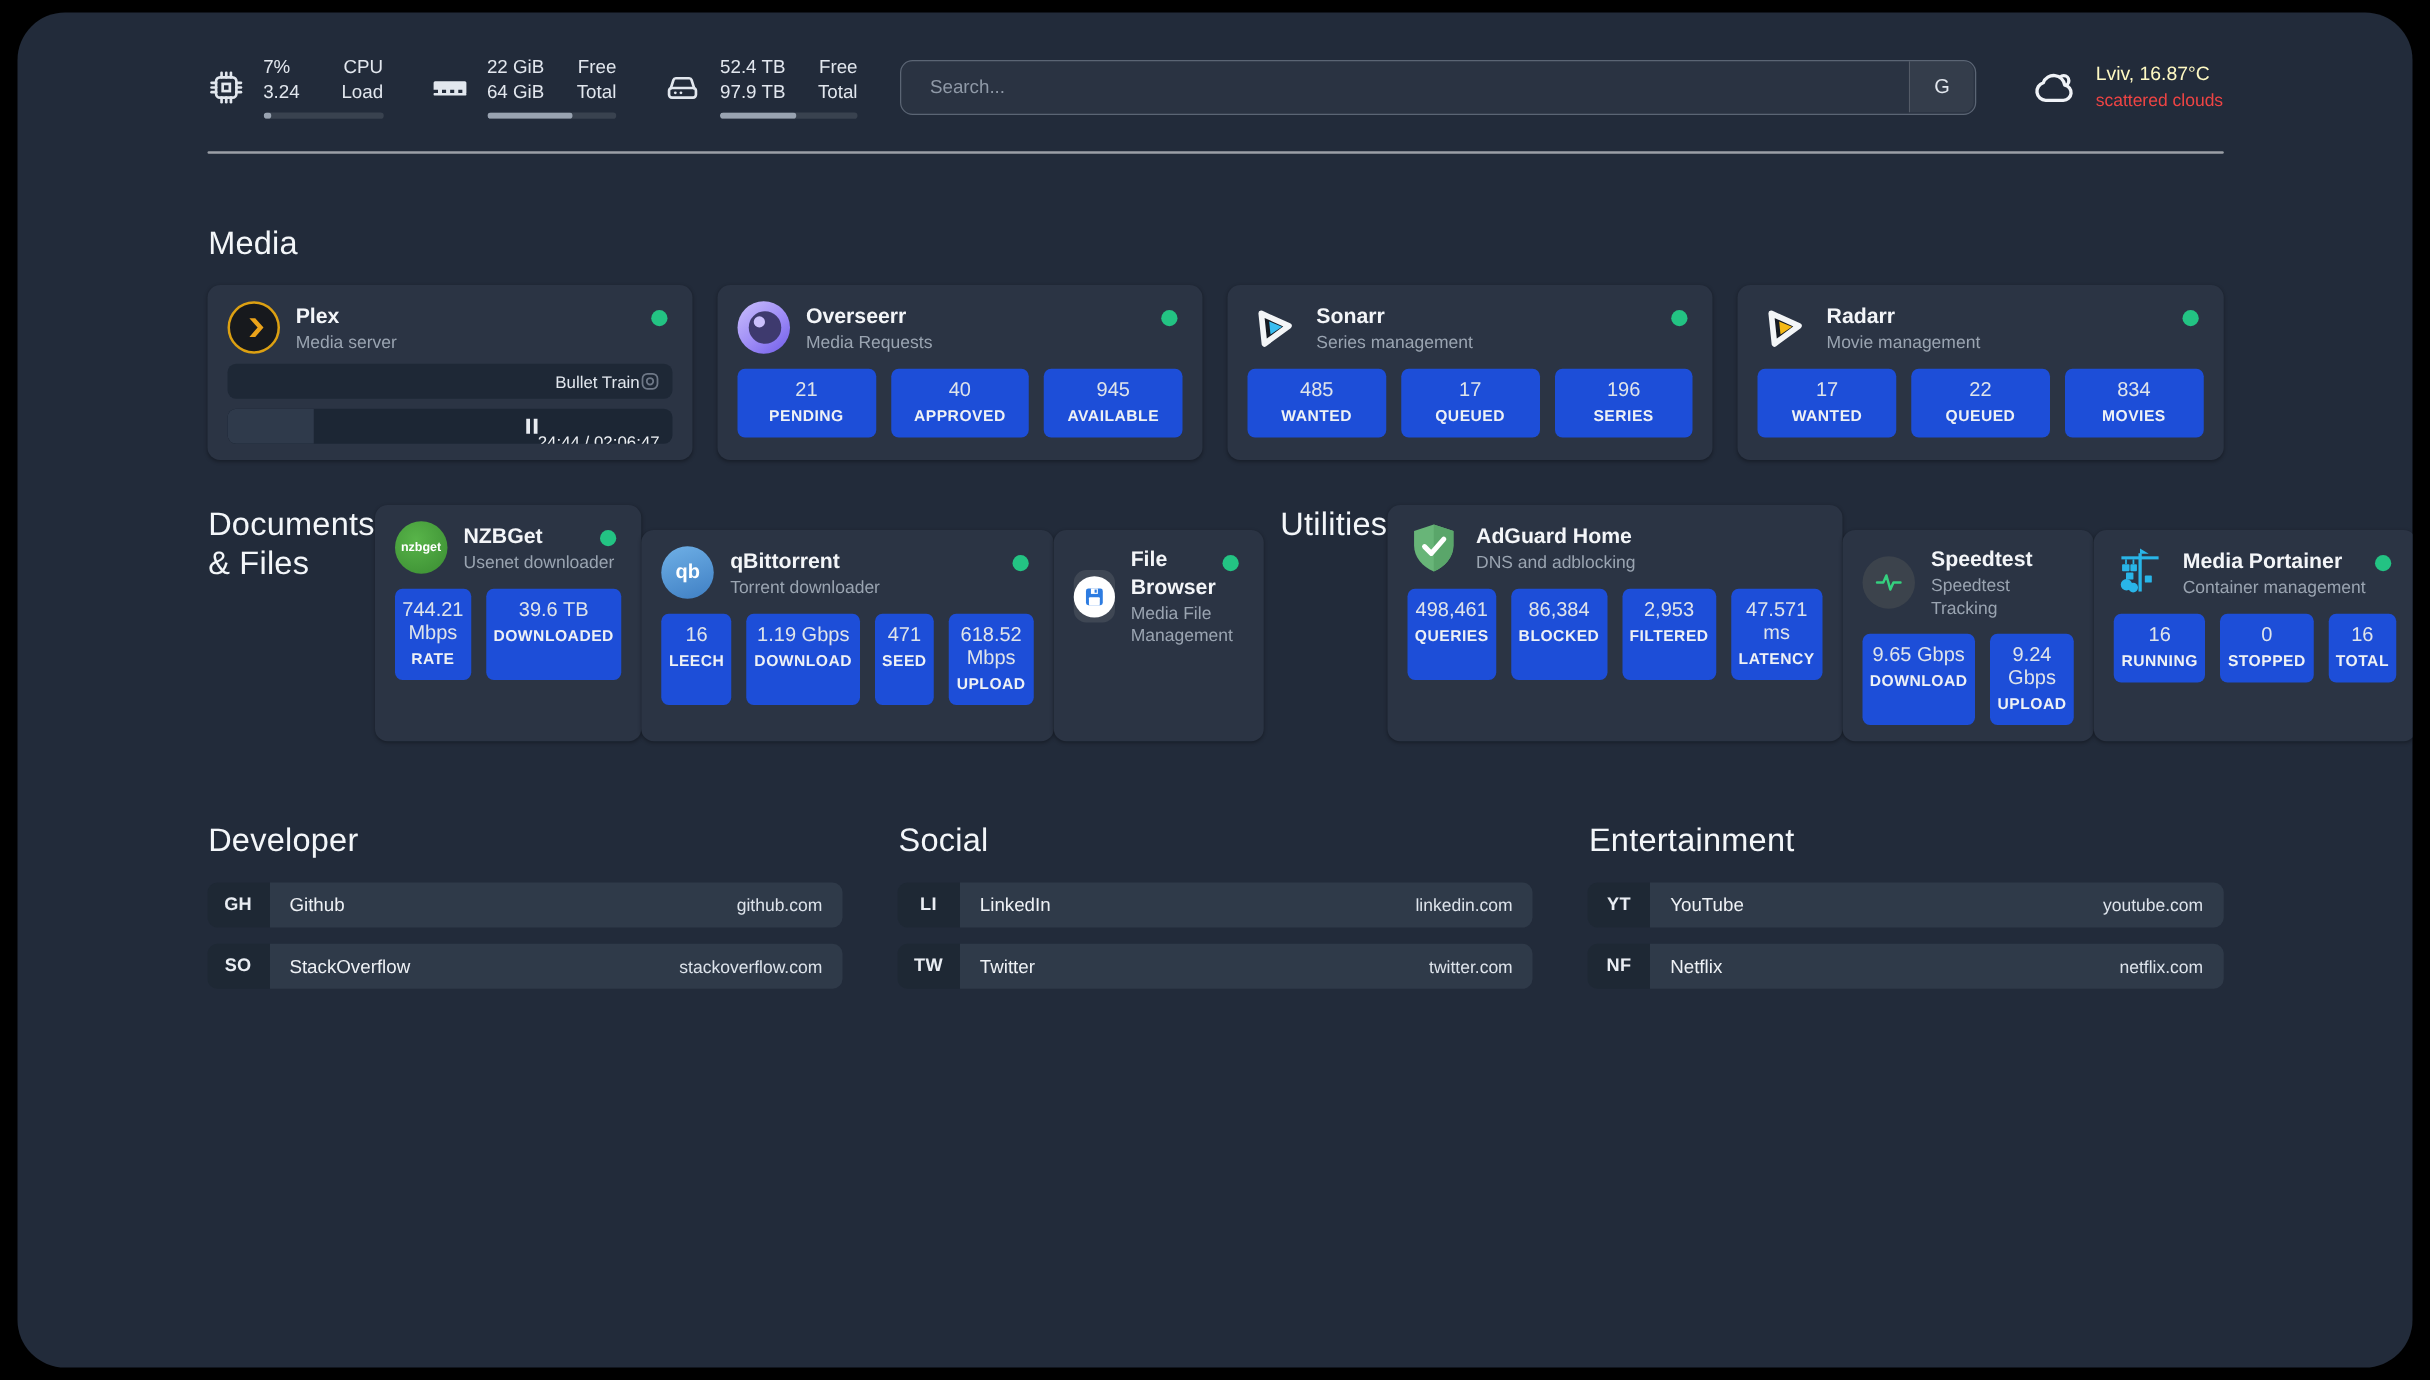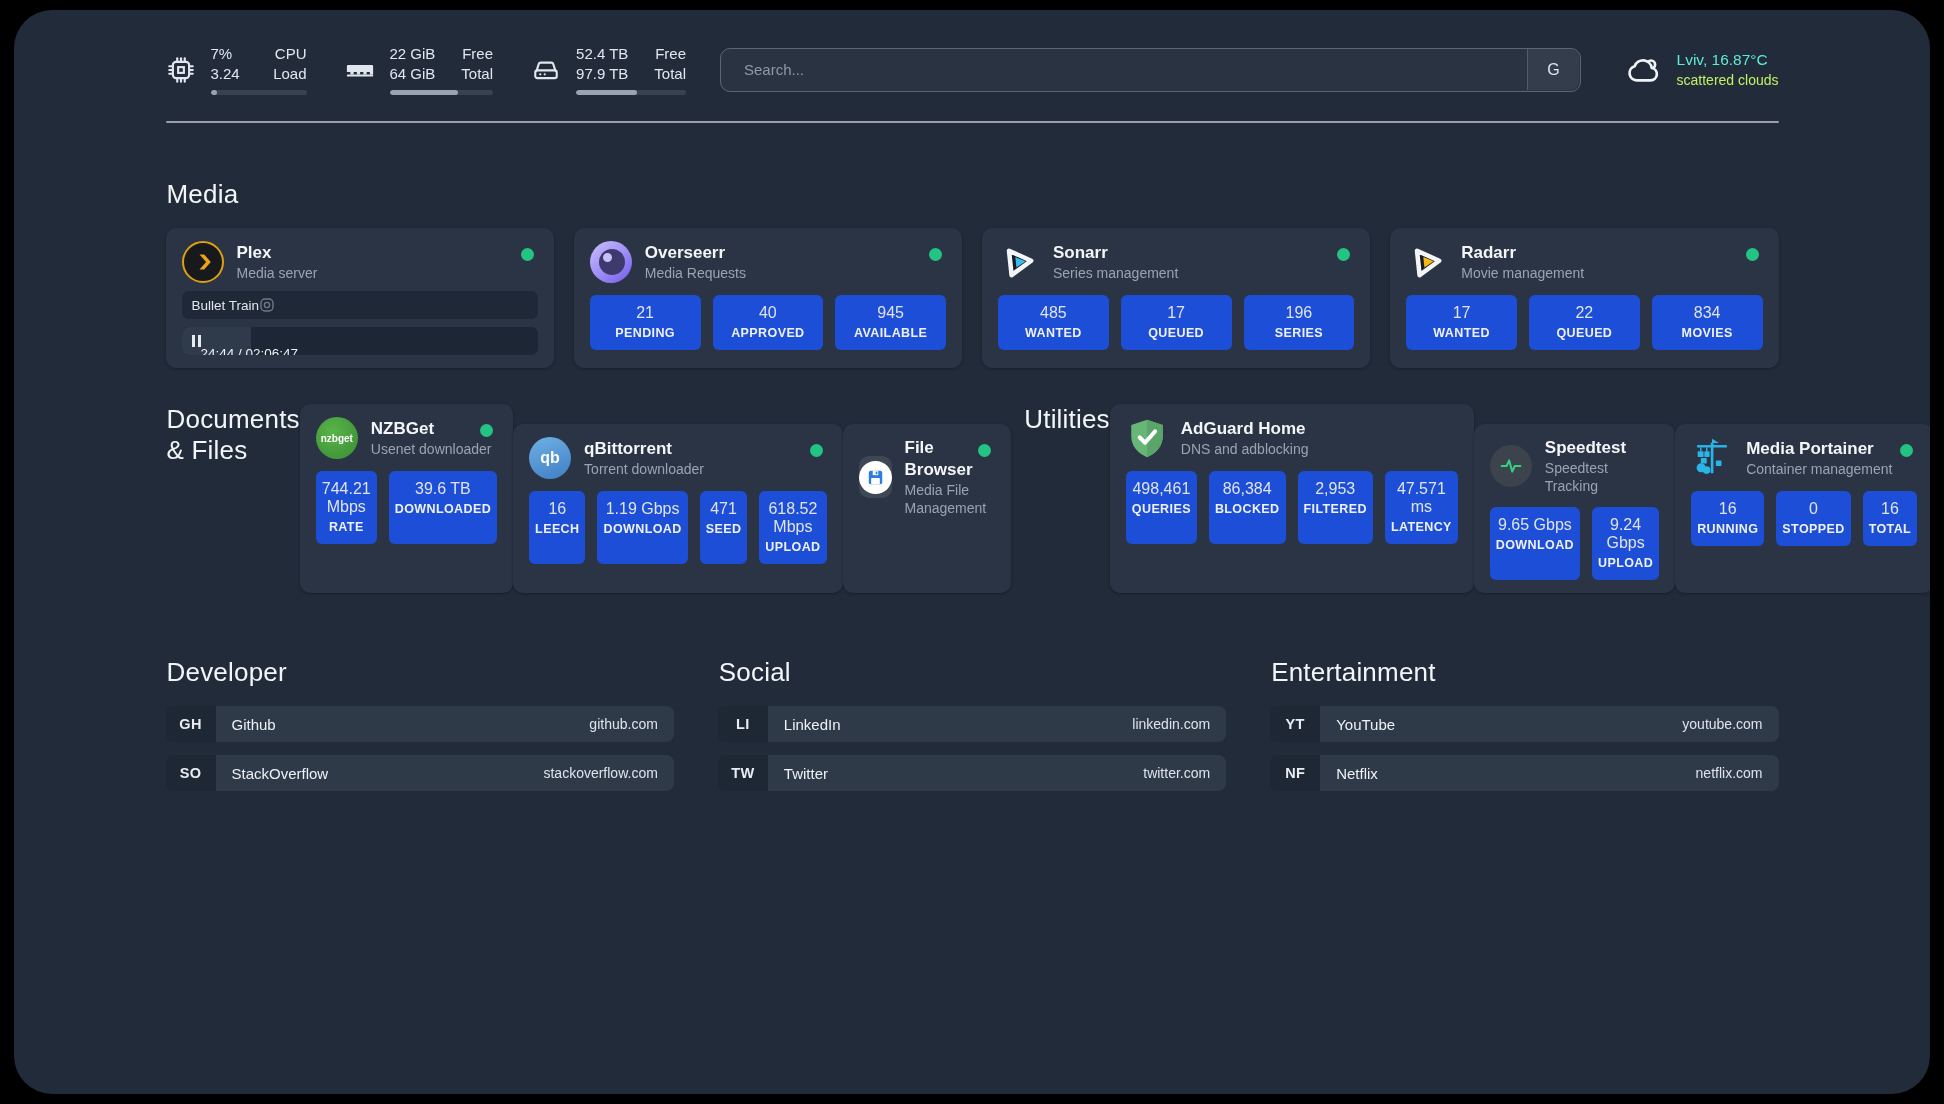--- a/index.html
+++ b/index.html
@@ -32,22 +32,22 @@
   }
   .search-input::placeholder { color: #8f99a7; }
   .search-engine {
     position: absolute; right: 1.5px; top: 1.5px; bottom: 1.5px; width: 52px;
     border-left: 1px solid rgba(255,255,255,.16); background: rgba(255,255,255,.05);
     border-radius: 0 9px 9px 0; display: flex; align-items: center; justify-content: center;
     font-size: 16px; color: #e2e7ee; cursor: pointer;
   }
   .weather { display: flex; align-items: center; gap: 14px; flex: none; }
   .weather-icon { width: 38px; height: 38px; }
-  .weather-line1 { font-size: 15.5px; color: #5eead4; margin-bottom: 3px; }
-  .weather-line2 { font-size: 14px; color: #bef264; }
+  .weather-line1 { font-size: 15.5px; color: #fef9c3; margin-bottom: 3px; }
+  .weather-line2 { font-size: 14px; color: #ef4444; }
 
   .divider { height: 2px; background: rgba(255,255,255,.55); border-radius: 1px; margin-top: 26px; }
 
   
   h2.section-title { font-size: 26px; font-weight: 500; color: #f3f6f9; letter-spacing: .2px; margin: 0 0 18px 1px; }
   .media-section { margin-top: 56px; }
   .media-grid { display: grid; grid-template-columns: repeat(4, 1fr); gap: 20px; }
 
   .two-col { display: grid; grid-template-columns: 1fr 1fr; gap: 12px; margin-top: 36px; }
   .col { display: flex; flex-direction: row; }
@@ -65,21 +65,21 @@
   .status-dot { position: absolute; top: 20px; right: 20px; width: 13px; height: 13px; border-radius: 50%; background: #23c383; }
 
   .tiles { display: flex; gap: 12px; }
   .tile { flex: 1; background: #1d4ed8; border-radius: 6px; padding: 9px 6px 10px; text-align: center; }
   .tile-value { font-size: 16px; color: #dfe4ea; margin-bottom: 4px; }
   .tile-label { font-size: 12.5px; font-weight: 700; color: #eef1f5; letter-spacing: .4px; }
 
   
   .media-row {
     background: #1e2836; border-radius: 7px; height: 28px; margin-top: 8px;
-    display: flex; align-items: center; justify-content: flex-start;
+    display: flex; align-items: center; justify-content: flex-end;
     padding: 0 10px; font-size: 13.5px; color: #e2e7ee;
   }
   .media-row:first-of-type { margin-top: 12px; }
   .player-row { position: relative; background: #1c2634; overflow: hidden; padding: 0; }
   .player-fill { position: absolute; left: 0; top: 0; bottom: 0; background: #2f3a4b; border-radius: 7px 0 0 7px; }
   .pause-icon { position: relative; margin-left: 10px; width: 9px; height: 12px; border-left: 3px solid #e8ecf1; border-right: 3px solid #e8ecf1; }
   .player-time { position: relative; margin-right: 10px; font-size: 13.5px; color: #eef1f5; margin-top: 24px; }
   .session-icon { width: 16px; height: 16px; opacity: .65; }
 
   

